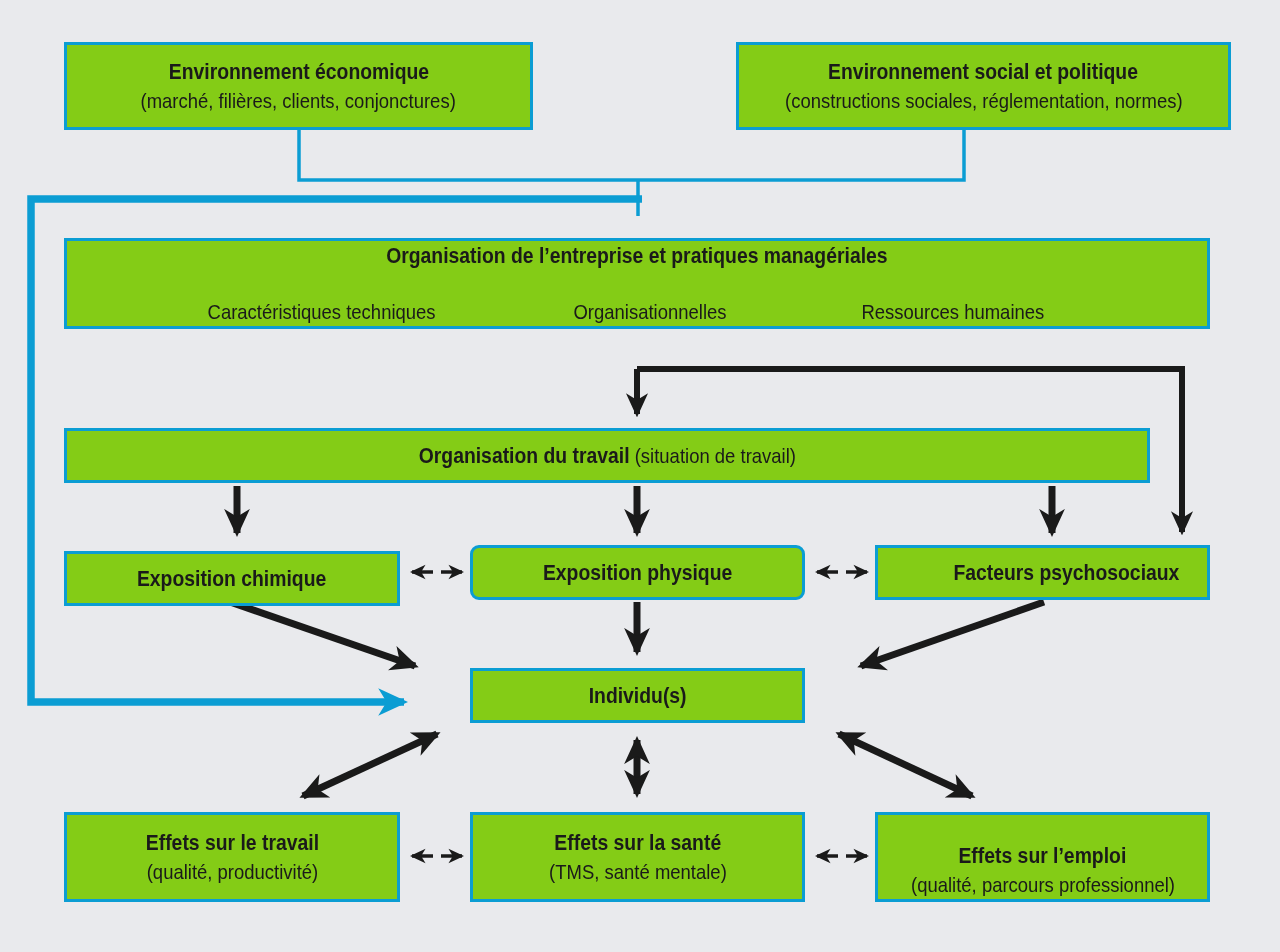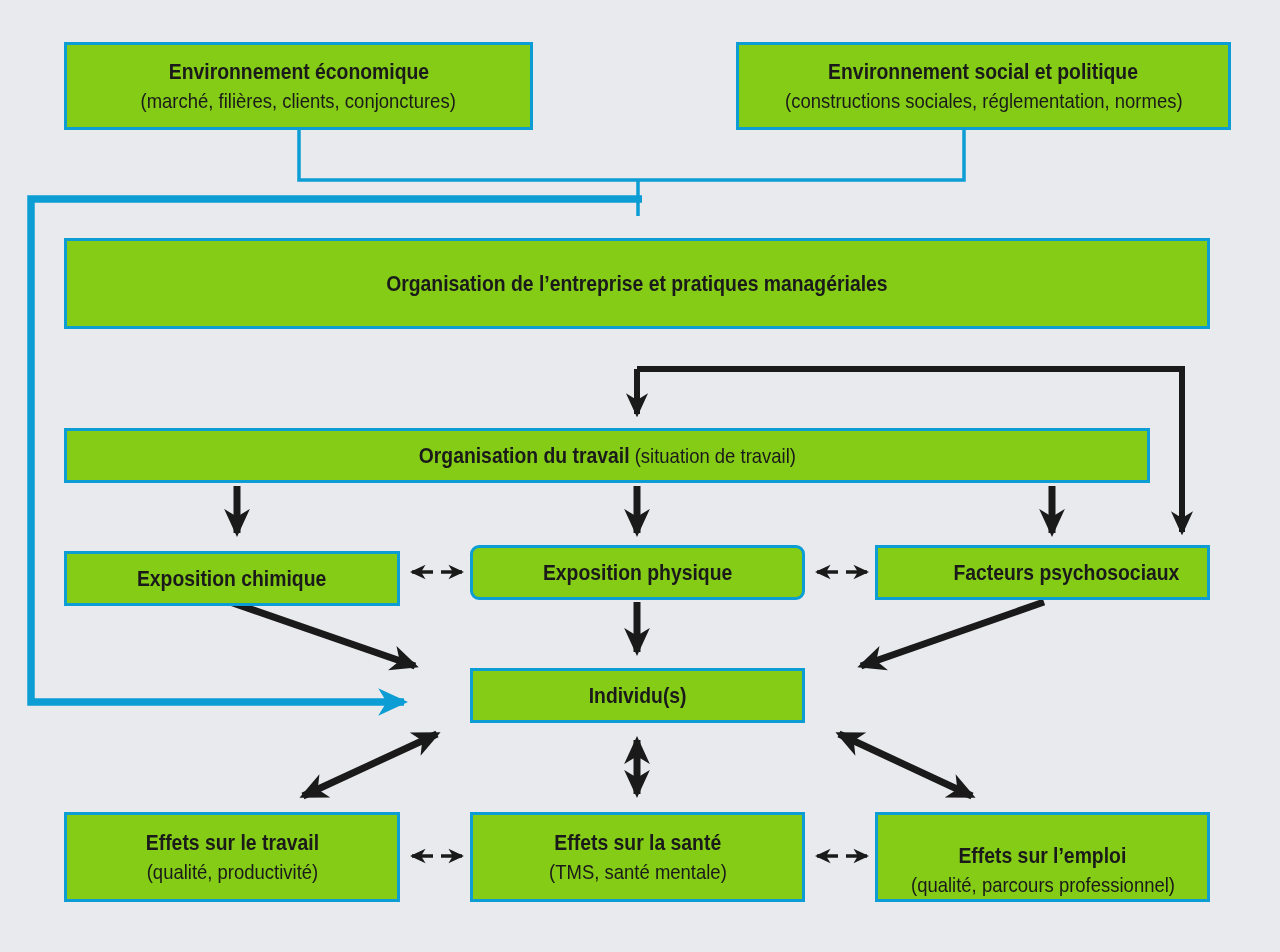--- a/index.html
+++ b/index.html
@@ -85,22 +85,27 @@
   <div class="box" style="left:64px;top:42px;width:469px;height:88px;">
     <span class="cond tl">Environnement économique</span>
     <span class="cond st">(marché, filières, clients, conjonctures)</span>
   </div>
 
   <div class="box" style="left:712px;top:42px;width:495px;height:88px;margin-left:24px;">
     <span class="cond tl">Environnement social et politique</span>
     <span class="cond st">(constructions sociales, réglementation, normes)</span>
   </div>
 
-  <div class="box" style="left:64px;top:238px;width:1146px;height:91px;">
+  <div class="box" style="left:64px;top:238px;width:1146px;height:91px;justify-content:space-between;">
     <span class="cond tl">Organisation de l’entreprise et pratiques managériales</span>
+    <div class="cols">
+      <span class="cond">Caractéristiques techniques</span>
+      <span class="cond">Organisationnelles</span>
+      <span class="cond">Ressources humaines</span>
+    </div>
   </div>
 
   <div class="box" style="left:64px;top:428px;width:1086px;height:55px;">
     <span class="cond inline-mix">
       <span class="tl">Organisation du travail</span><span class="st"> (situation de travail)</span>
     </span>
   </div>
 
   <div class="box" style="left:64px;top:545px;width:336px;height:55px;margin-top:6px;">
     <span class="cond tl">Exposition chimique</span>

